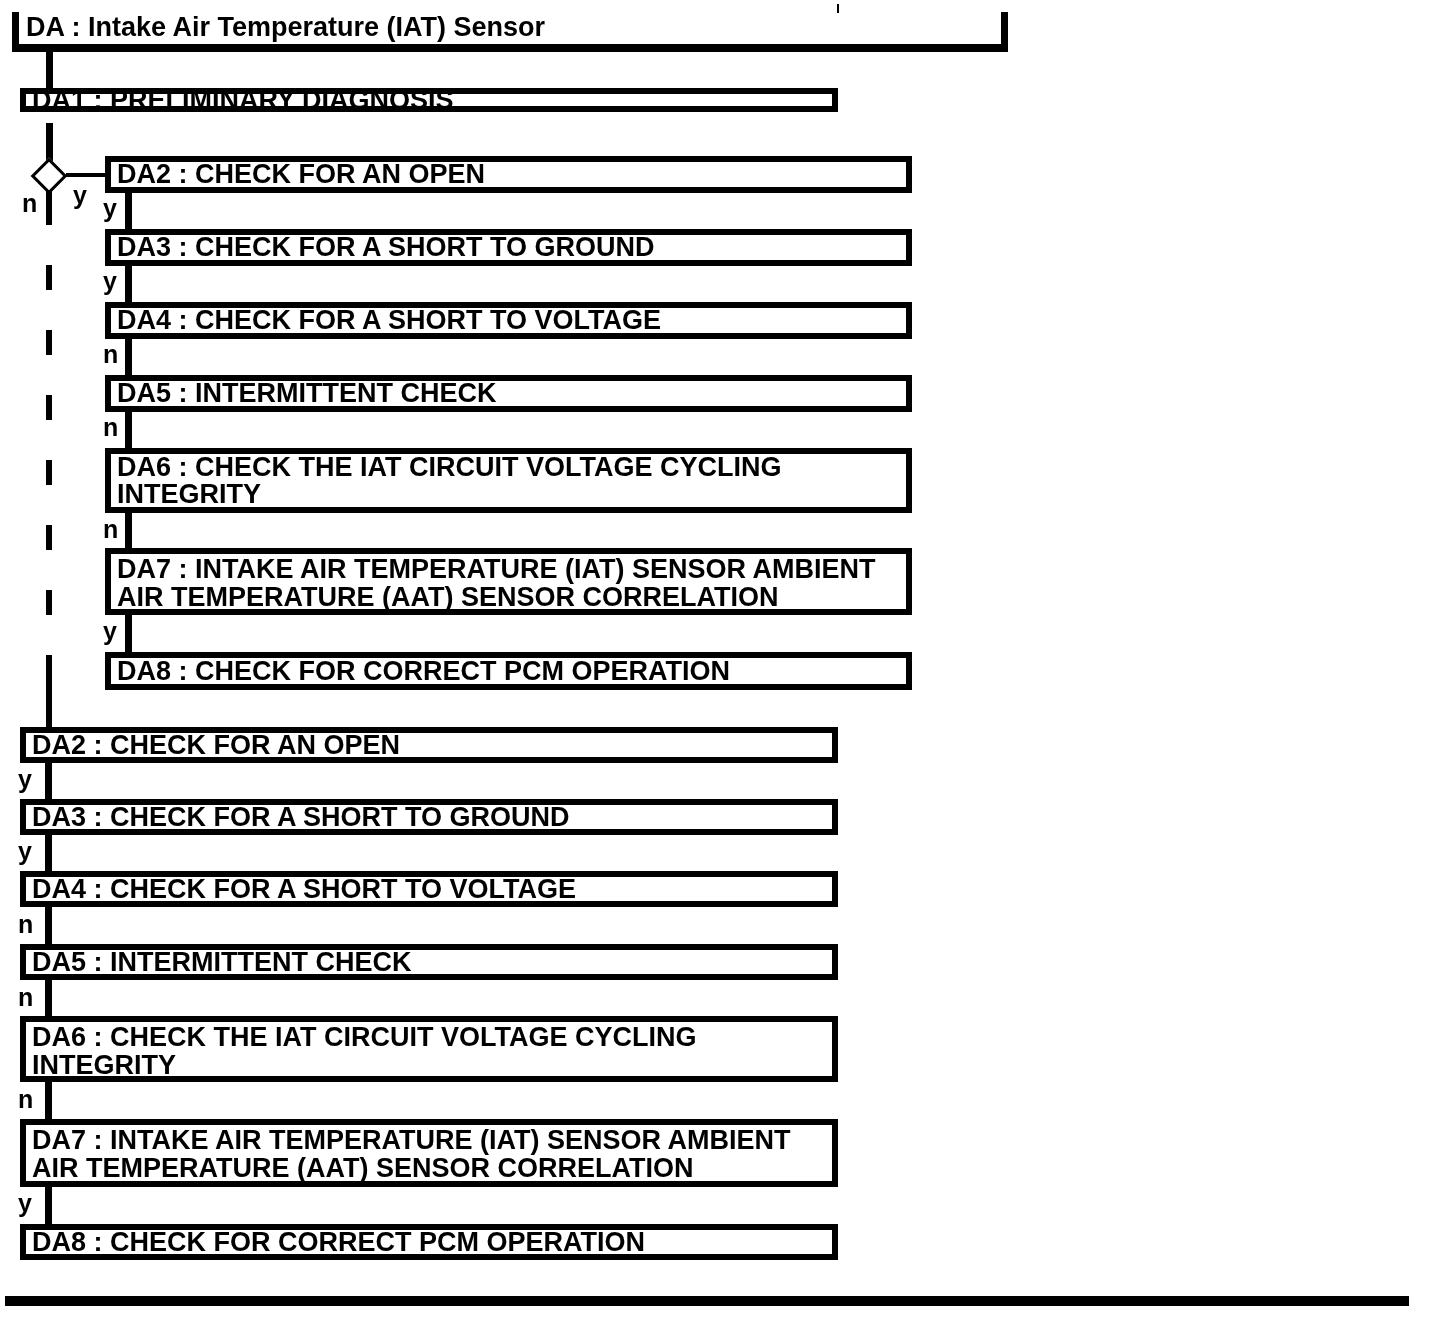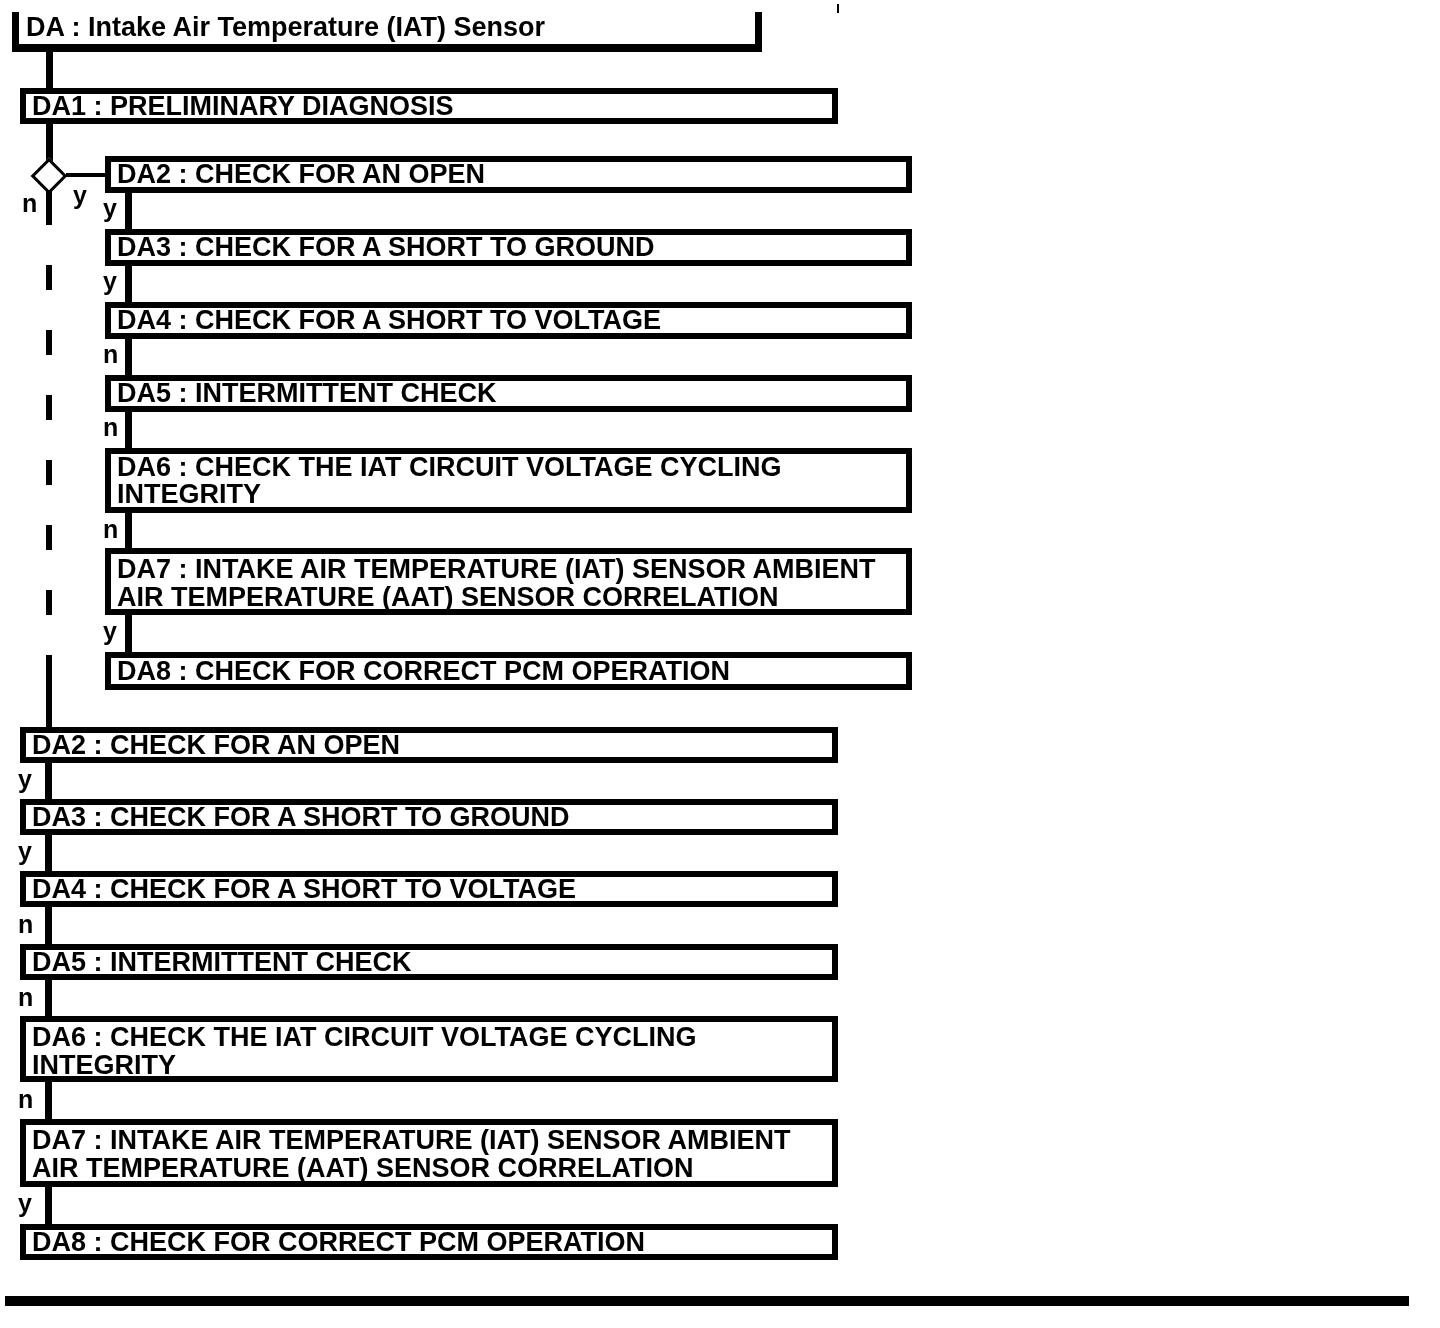--- a/index.html
+++ b/index.html
@@ -56,26 +56,26 @@
     font-size:25px;
     line-height:25px;
   }
   .rule{position:absolute;background:#000;}
 </style>
 </head>
 <body>
 
 <div id="canvas">
 
-  <div class="titlebox" style="left:12px;top:12px;width:750px;height:40px;">DA : Intake Air Temperature (IAT) Sensor</div>
+  <div class="titlebox" style="left:12px;top:12px;width:996px;height:40px;">DA : Intake Air Temperature (IAT) Sensor</div>
   <div class="vline" style="left:837px;top:4px;width:2px;height:9px;"></div>
 
   <div class="vline" style="left:46px;top:51px;width:7px;height:38px;"></div>
 
-  <div class="box single" style="left:20px;top:88px;width:818px;height:36px;">DA1 : PRELIMINARY DIAGNOSIS</div>
+  <div class="box single" style="left:20px;top:88px;width:818px;height:24px;">DA1 : PRELIMINARY DIAGNOSIS</div>
 
   <div class="vline" style="left:46px;top:123px;width:7px;height:41px;"></div>
 
   <div class="diamond" style="left:36px;top:163px;"></div>
 
   <div class="hline" style="left:66px;top:173px;width:39px;height:4px;"></div>
   <div class="lbl" style="left:73px;top:183px;">y</div>
   <div class="lbl" style="left:22px;top:191px;">n</div>
 
   <div class="vline" style="left:46px;top:190px;width:6px;height:35px;"></div>

